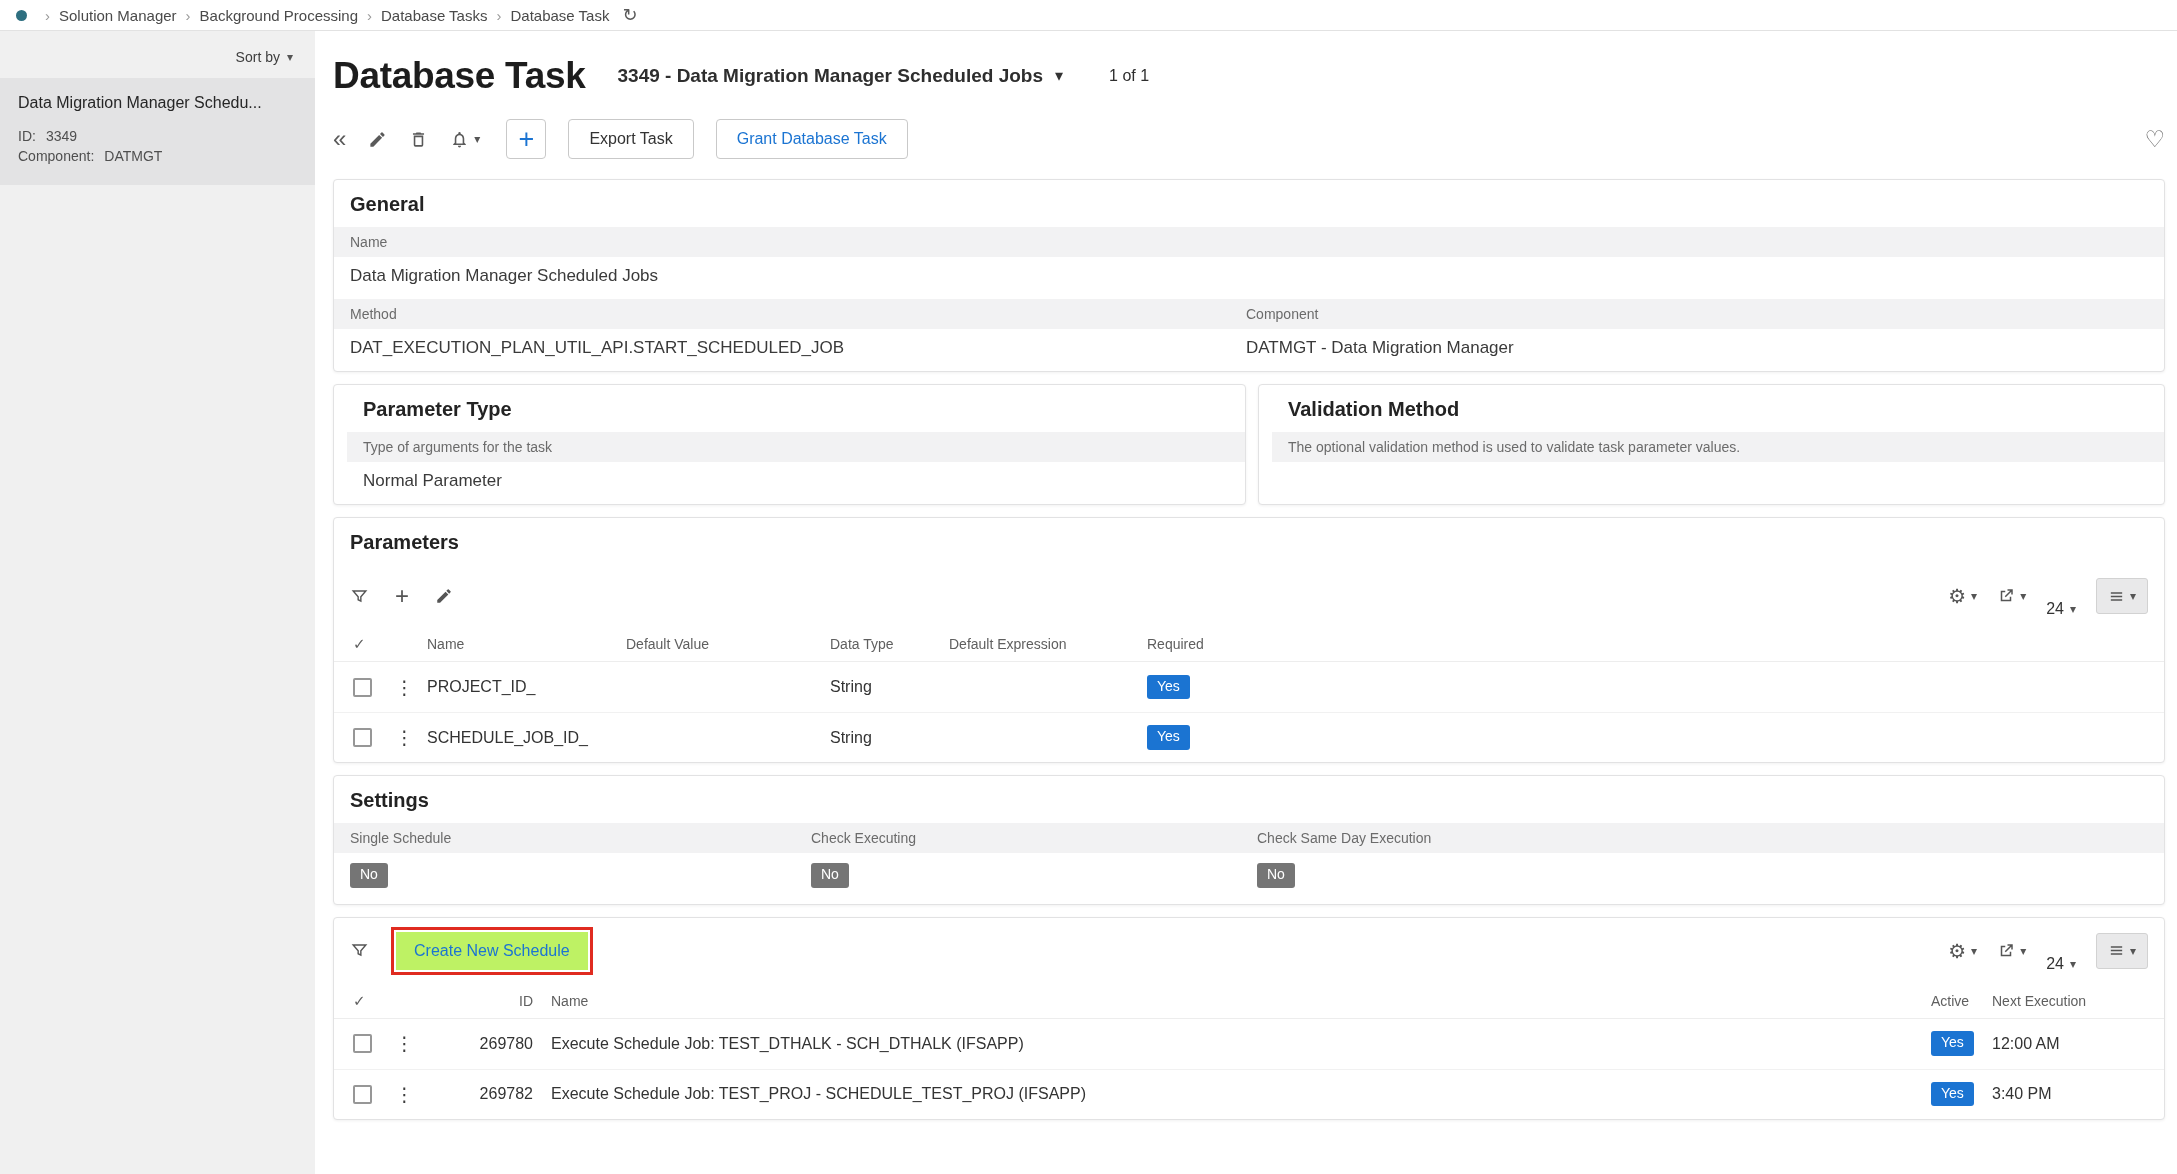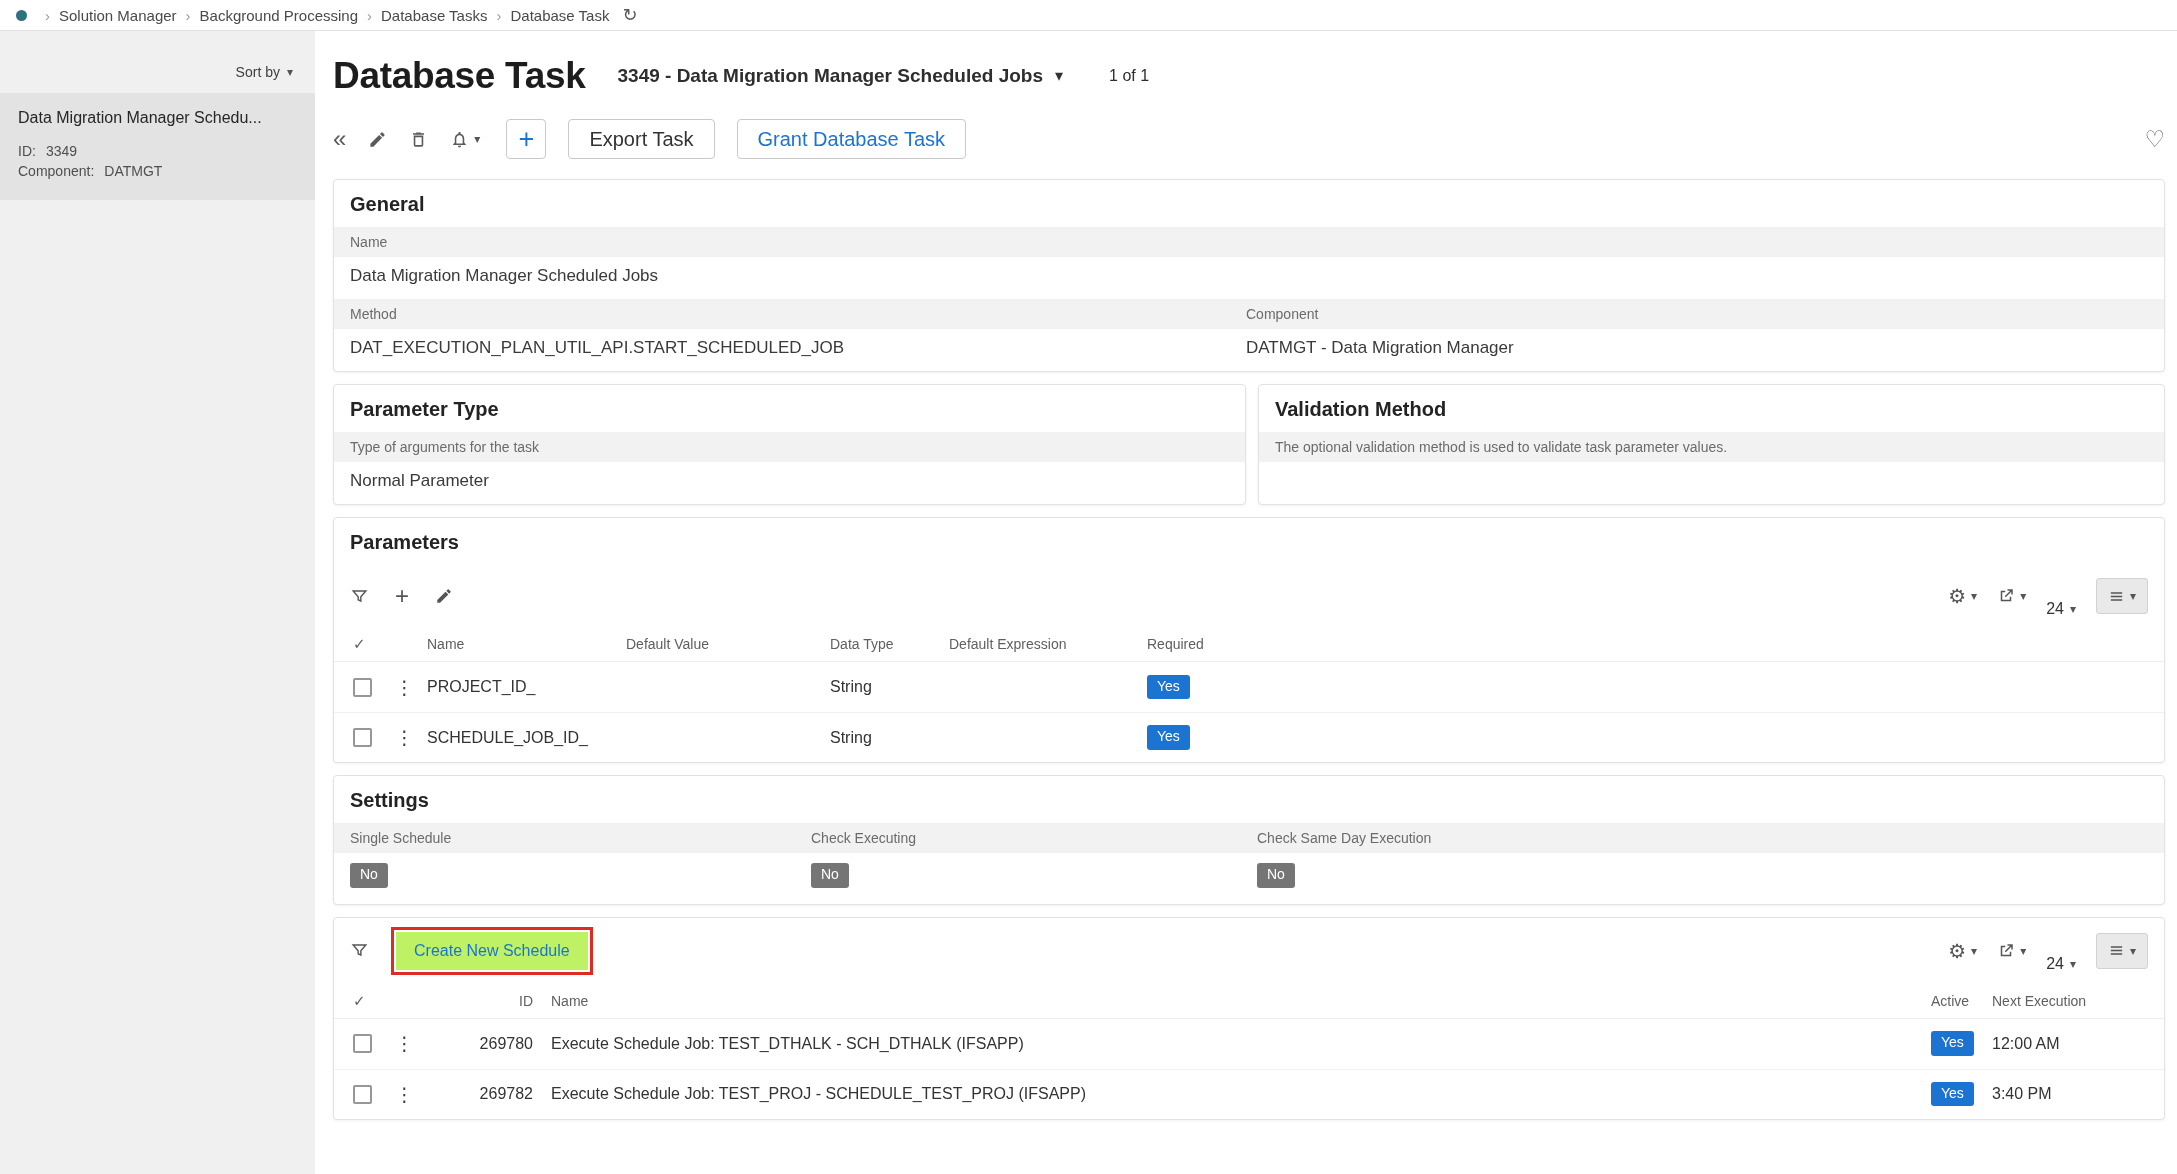--- a/index.html
+++ b/index.html
@@ -31,21 +31,21 @@
   .refresh { font-size: 18px; color: #5a5a5a; margin-left: 4px; line-height: 1; }
 
   
   .content { display: flex; height: 1143px; }
   .sidebar { width: 315px; flex: none; background: #f0f0f0; }
   .main { flex: 1; padding: 0 12px 0 18px; background: #fff; overflow: hidden; }
 
   
   .sortby {
     display: flex; justify-content: flex-end; align-items: center; gap: 7px;
-    padding: 33px 22px 13px; font-size: 14px; color: #3d3d3d;
+    padding: 18px 22px 13px; font-size: 14px; color: #3d3d3d;
   }
   .caret { font-size: 12px; color: #555; line-height: 1; }
   .side-card { background: #e3e3e4; padding: 16px 18px 18px; }
   .side-card-title { font-size: 16px; color: #262626; margin-bottom: 14px; }
   .side-meta { font-size: 14px; color: #4f4f4f; line-height: 1.45; }
   .side-meta .lbl { color: #4f4f4f; }
   .side-meta .val { margin-left: 10px; color: #4f4f4f; }
 
   
   .page-header { display: flex; align-items: center; margin-top: 24px; }
@@ -60,41 +60,41 @@
   .cmd-icon { color: var(--icon, #5a5a5a); display: inline-flex; align-items: center; justify-content: center; line-height: 1; }
   .glyph { font-size: 21px; line-height: 1; }
   .icon-group { display: inline-flex; align-items: center; gap: 5px; }
   .btn-square {
     width: 40px; height: 40px; border: 1px solid #c9c9c9; border-radius: 4px; background: #fff;
     display: inline-flex; align-items: center; justify-content: center;
     color: var(--accent, #1b74d2); font-size: 27px; line-height: 1; margin-left: 4px;
   }
   .btn {
     height: 40px; padding: 0 20px; border: 1px solid #c9c9c9; border-radius: 4px;
-    background: #fff; font-size: 20px; color: #333;
+    background: #fff; font-size: 16px; color: #333;
     display: inline-flex; align-items: center; font-family: inherit;
   }
   .btn.grant { color: var(--accent, #1b74d2); }
   .heart { margin-left: auto; color: #666; }
 
   
   .card {
     border: 1px solid #e2e2e3; border-radius: 4px; background: #fff;
     box-shadow: 0 1px 3px rgba(0,0,0,0.06);
     margin-top: 12px;
   }
   .card.first { margin-top: 14px; }
   .card-header { padding: 13px 16px 11px; font-size: 20px; font-weight: 700; color: #232323; }
   .stripe { background: #f2f2f3; padding: 7px 16px; font-size: 14px; color: #6b6b6b; }
   .value-row { padding: 9px 16px 13px; font-size: 17px; color: #3a3a3a; }
   .grid2 { display: grid; grid-template-columns: 896px 1fr; }
   .grid3 { display: grid; grid-template-columns: 461px 446px 1fr; }
 
   .two-col { display: flex; gap: 12px; margin-top: 12px; }
-  .two-col .card { margin-top: 0; }
+  .two-col .card { margin-top: 0; padding-left: 13px; }
   .card-paramtype { flex: 0 0 913px; }
   .card-validation { flex: 1; }
   .value-row.empty { min-height: 42px; }
 
   
   .card-toolbar { display: flex; align-items: center; padding: 9px 16px; gap: 26px; }
   .tb-icon { color: #555; display: inline-flex; align-items: center; }
   .toolbar-right { margin-left: auto; display: inline-flex; align-items: center; gap: 20px; }
   .page-size { font-size: 16px; color: #333; display: inline-flex; align-items: center; gap: 6px; margin-top: 26px; }
   .view-btn {

